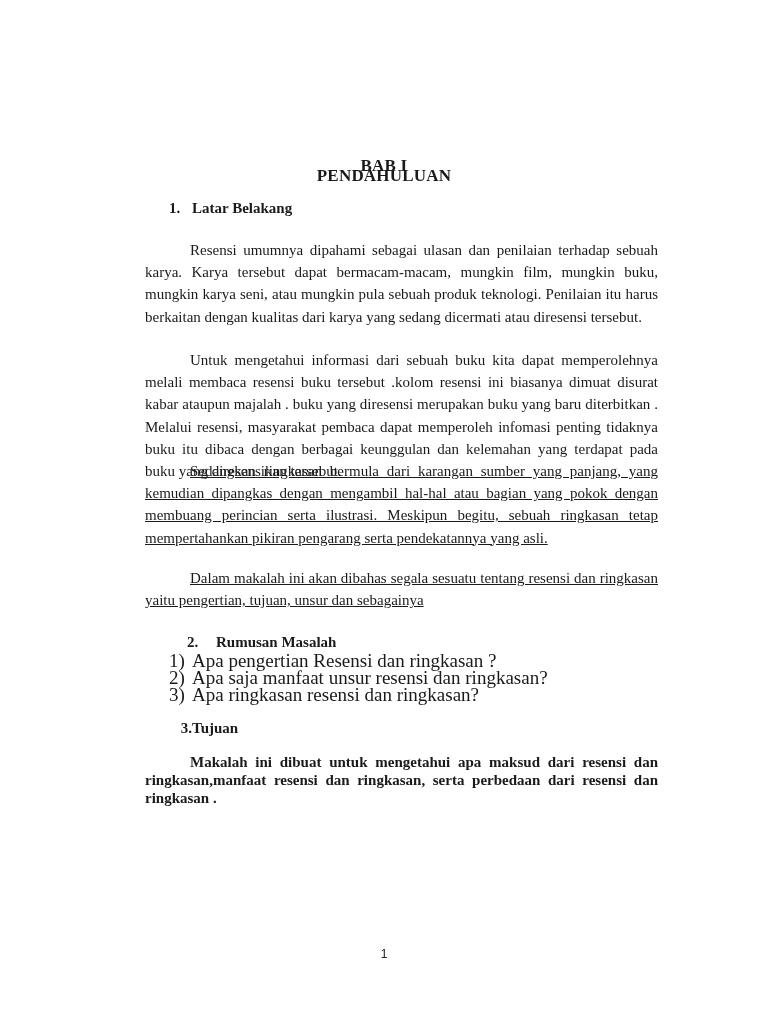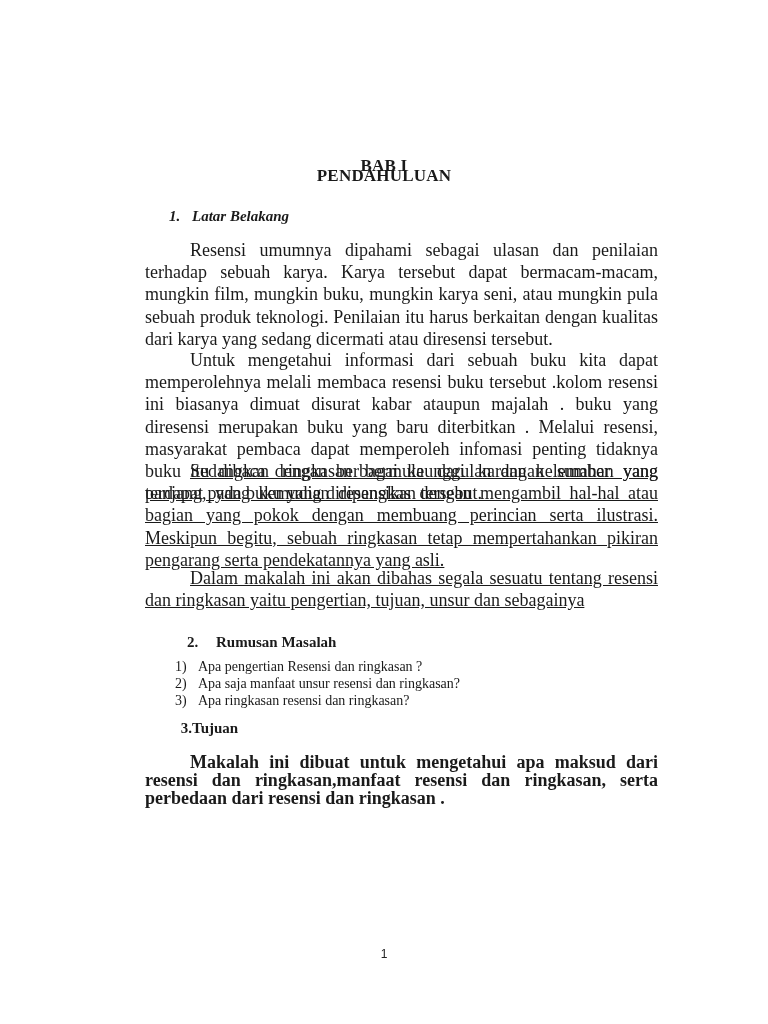--- a/index.html
+++ b/index.html
@@ -39,34 +39,34 @@
       font-size: 15px;
     }
     .heading .num {
       display: inline-block;
       width: 23px;
     }
     .para {
       position: absolute;
       left: 145px;
       width: 513px;
-      font-size: 18px;
+      font-size: 15px;
       line-height: 22.2px;
       text-align: justify;
       text-indent: 45px;
     }
     .para.tight {
       line-height: 18px;
     }
     .list {
       position: absolute;
       left: 169px;
-      font-size: 14px;
+      font-size: 19px;
       line-height: 17px;
-      margin: 6px;
+      margin: 0;
       padding: 0;
       list-style: none;
     }
     .list li {
       display: block;
       white-space: nowrap;
     }
     .list .lnum {
       display: inline-block;
       width: 23px;
@@ -93,21 +93,21 @@
     }
   </style>
 </head>
 <body>
 
 <div class="page">
 
   <div class="title bab">BAB I</div>
   <div class="title pend">PENDAHULUAN</div>
 
-  <div class="heading" style="top:208px;font-style:italic;">
+  <div class="heading" style="top:200px;">
     <span class="num">1.</span><span>Latar Belakang</span>
   </div>
 
   <div class="para" style="top:239px;">Resensi umumnya dipahami sebagai ulasan dan penilaian terhadap sebuah karya. Karya tersebut dapat bermacam-macam, mungkin film, mungkin buku, mungkin karya seni, atau mungkin pula sebuah produk teknologi. Penilaian itu harus berkaitan dengan kualitas dari karya yang sedang dicermati atau diresensi tersebut.</div>
   <div class="para" style="top:349px;">Untuk mengetahui informasi dari sebuah buku kita dapat memperolehnya melali membaca resensi buku tersebut .kolom resensi ini biasanya dimuat disurat kabar ataupun majalah . buku yang diresensi merupakan buku yang baru diterbitkan . Melalui resensi, masyarakat pembaca dapat memperoleh infomasi penting tidaknya buku itu dibaca dengan berbagai keunggulan dan kelemahan yang terdapat pada buku yang diresensikan tersebut.</div>
   <div class="para" style="top:460px;text-decoration:underline;">Sedangkan ringkasan bermula dari karangan sumber yang panjang, yang kemudian dipangkas dengan mengambil hal-hal atau bagian yang pokok dengan membuang perincian serta ilustrasi. Meskipun begitu, sebuah ringkasan tetap mempertahankan pikiran pengarang serta pendekatannya yang asli.</div>
   <div class="para" style="top:567px;text-decoration:underline;">Dalam makalah ini akan dibahas segala sesuatu tentang resensi dan ringkasan yaitu pengertian, tujuan, unsur dan sebagainya</div>
 
   <div class="heading2" style="top:634px;margin-left:18px;">
     <span class="num">2.</span><span>Rumusan Masalah</span>

